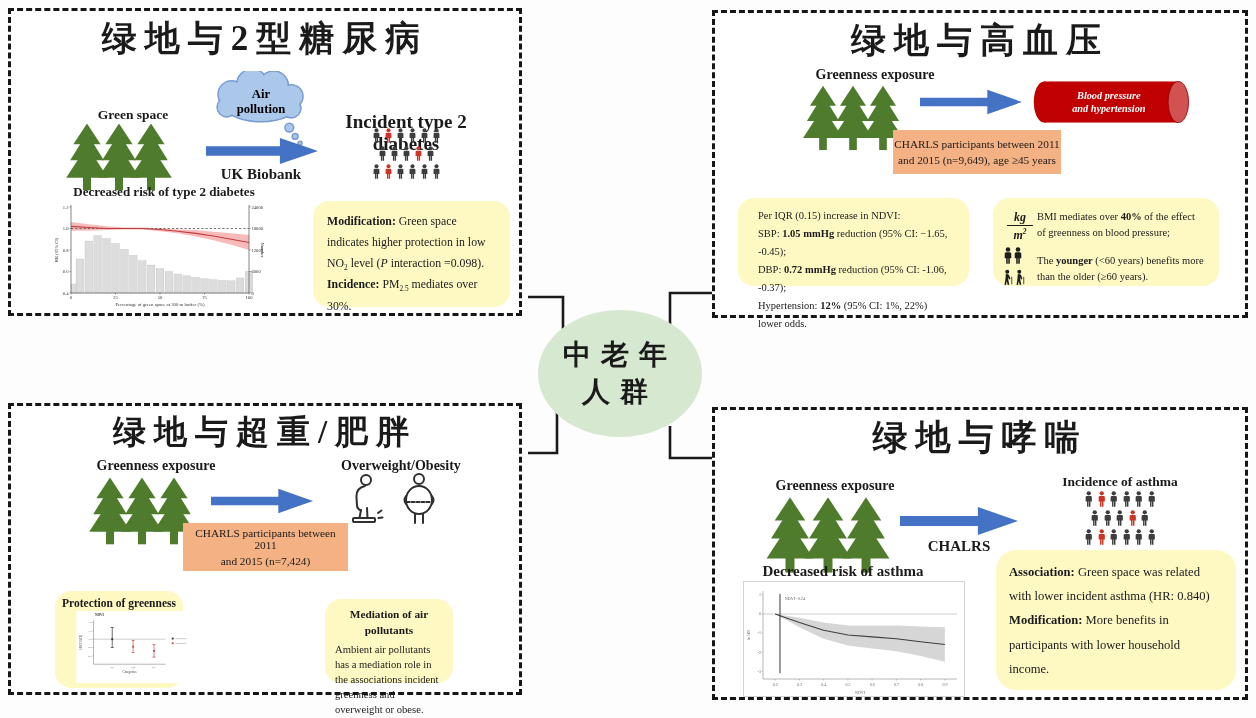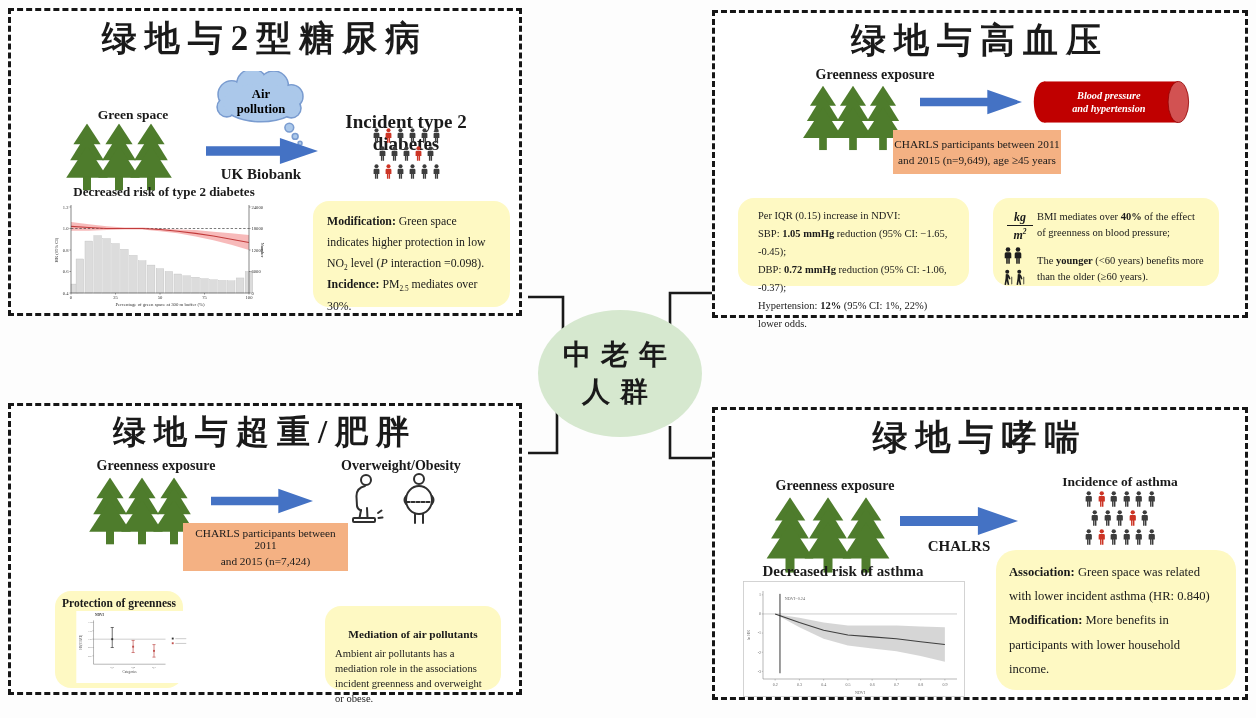--- a/index.html
+++ b/index.html
@@ -412,21 +412,21 @@
           <text x="24" y="7" font-size="4.4" font-weight="bold" fill="#333">NDVI</text>
           <text x="7" y="40" font-size="3.8" fill="#555" text-anchor="middle" transform="rotate(-90 7 40)">HR(95%CI)</text>
           <text x="68" y="79" text-anchor="middle" font-size="4.2" fill="#444">Categories</text>
           <rect x="122" y="34" width="2.4" height="2.4" fill="#333"></rect>
           <rect x="126.5" y="34.8" width="14" height="1.2" fill="#c9c9c9"></rect>
           <rect x="122" y="40" width="2.4" height="2.4" fill="#c0504d"></rect>
           <rect x="126.5" y="40.8" width="14" height="1.2" fill="#c9c9c9"></rect>
         </svg>
     </div>
 
-    <div class="bluebox" style="left:314px;top:200px;width:176px;height:84px;padding:20px 10px;font-size:10.6px;line-height:1.42;">
+    <div class="bluebox" style="left:314px;top:193px;width:128px;height:84px;padding:7px 10px;font-size:10.6px;line-height:1.42;">
       <div class="lbl ctr" style="position:static;font-size:11.3px;margin-bottom:4px;">Mediation of air pollutants</div>
       <div>Ambient air pollutants has a mediation role in the associations incident greenness and overweight or obese.</div>
     </div>
   </section>
 
   <section class="panel" style="left:712px;top:407px;width:536px;height:293px;">
     <h2 class="ptitle">绿地与哮喘</h2>
 
     <div class="lbl ctr" style="left:30px;top:68px;width:180px;font-size:14px;">Greenness exposure</div>
     <div class="trees" id="trees-4" style="left:48px;top:86px;">

